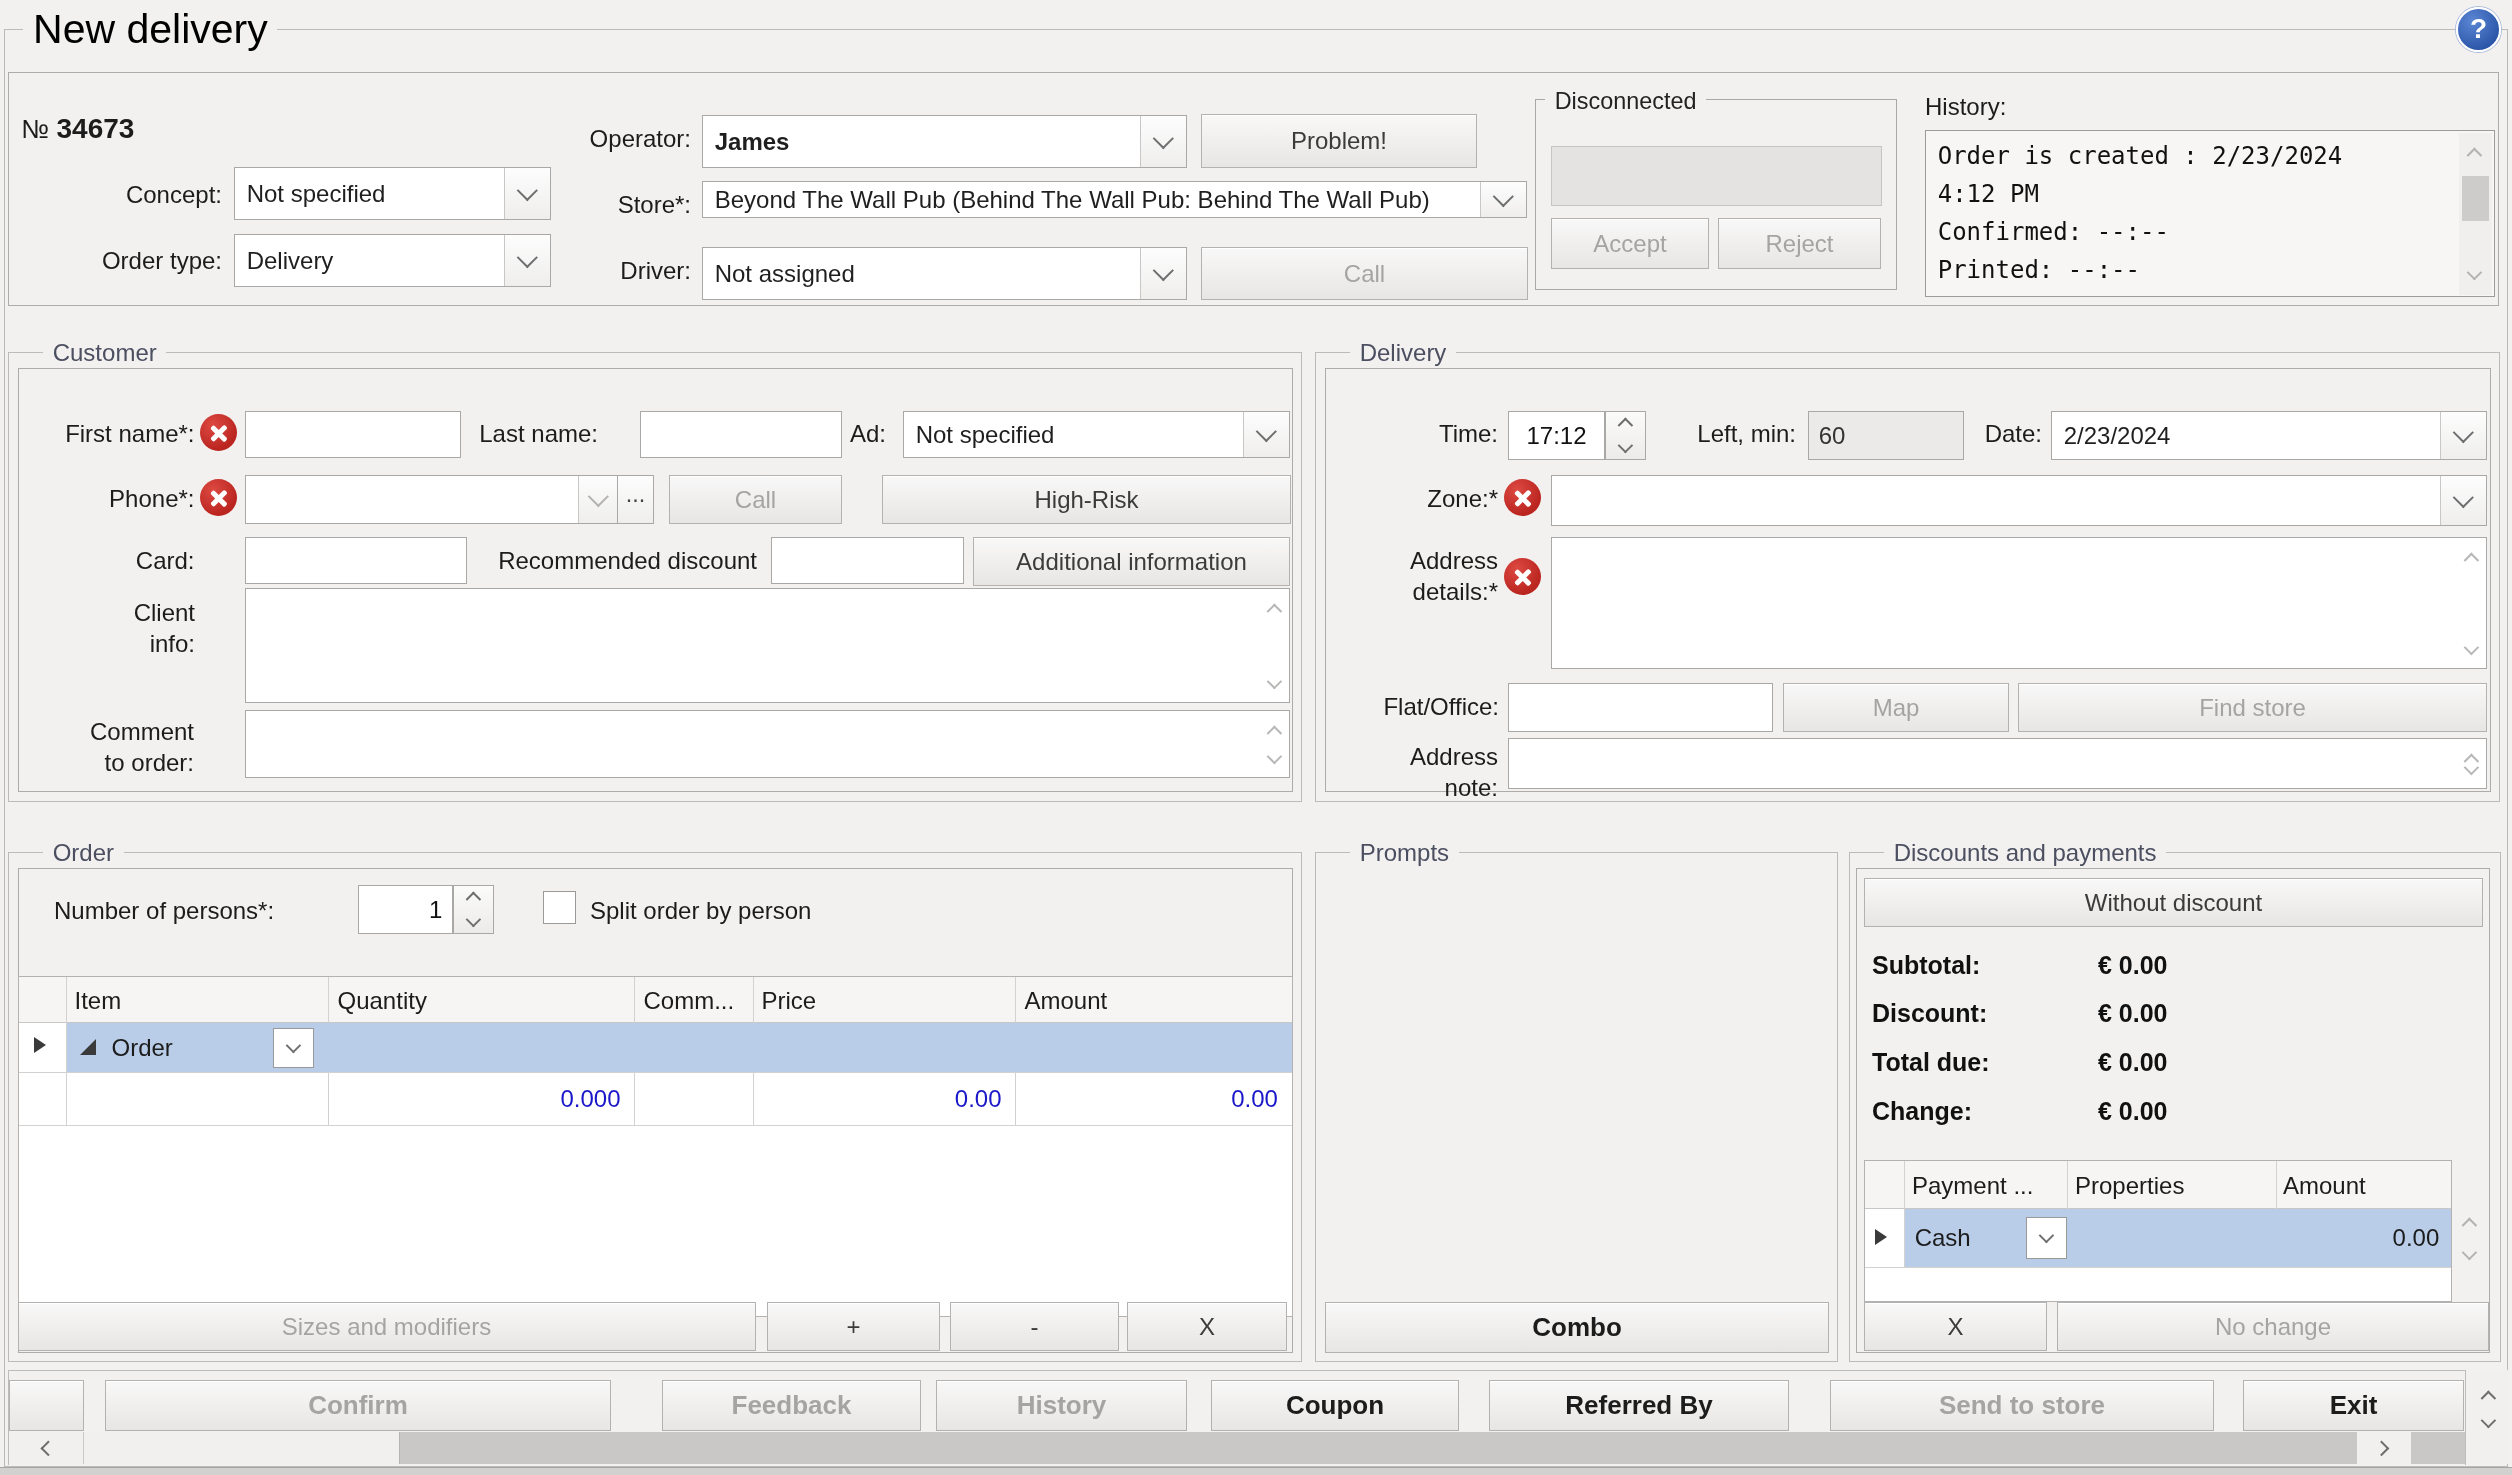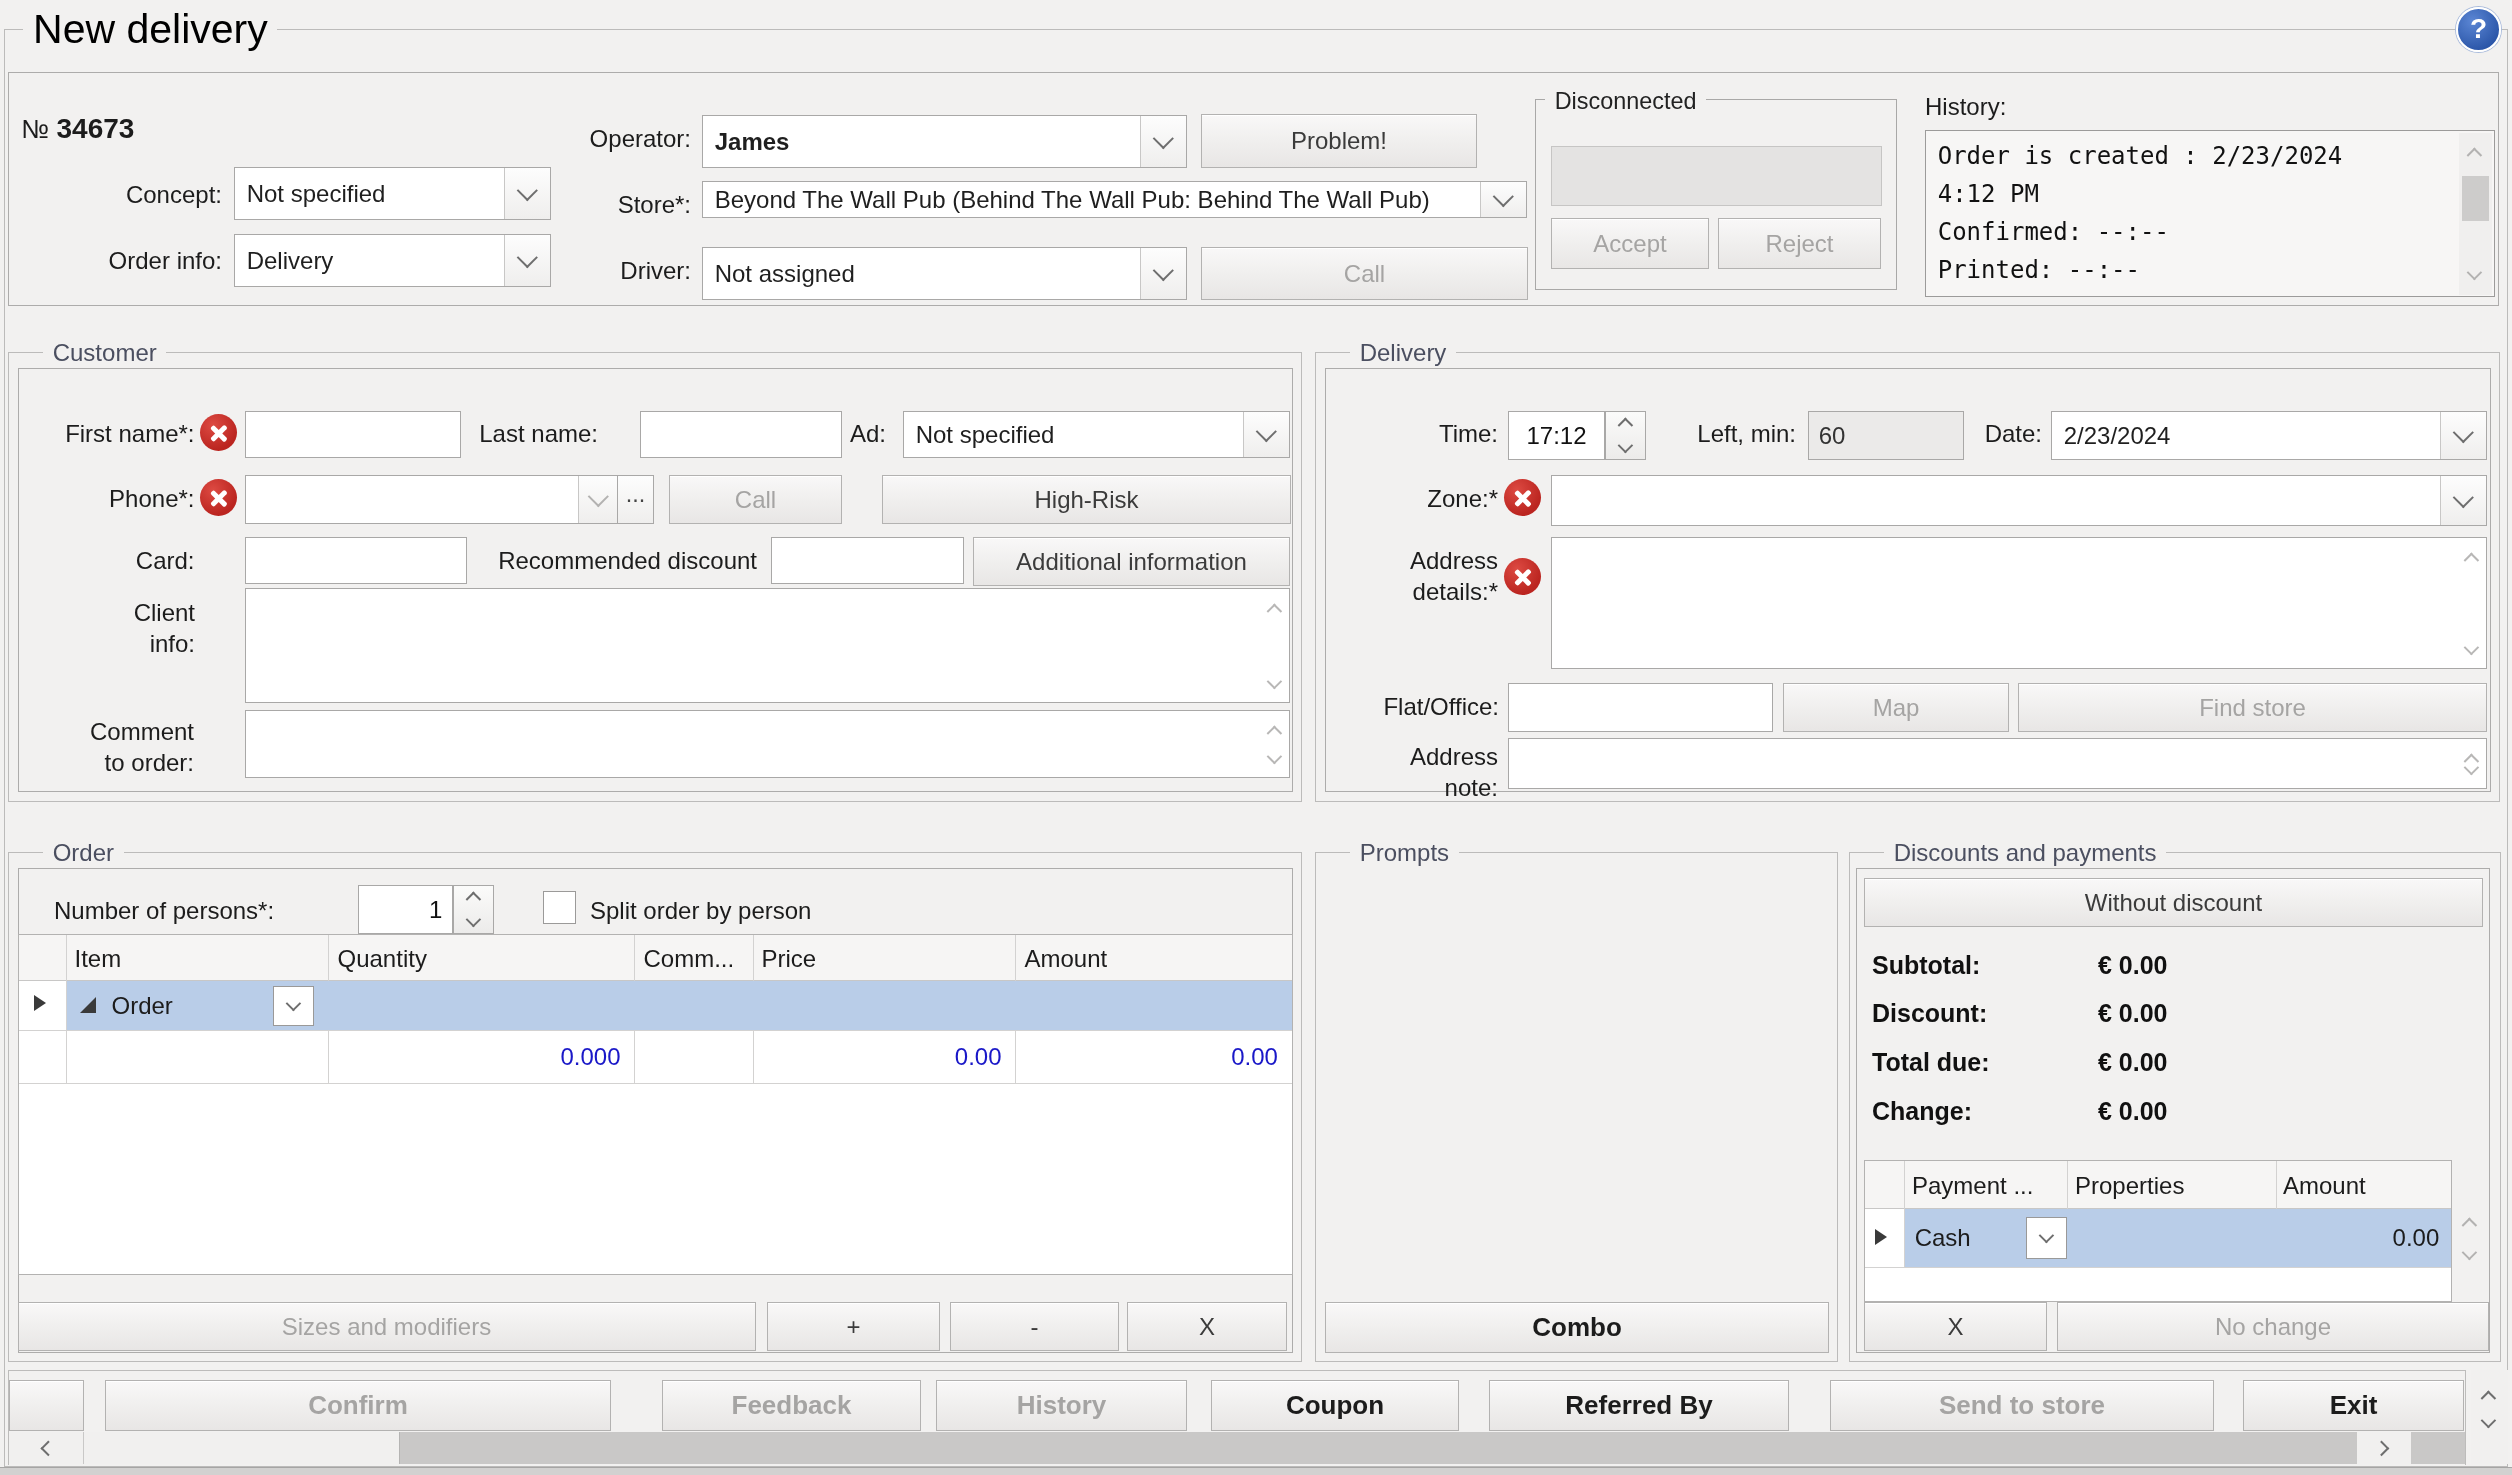--- a/index.html
+++ b/index.html
@@ -83,21 +83,21 @@
   </div>
 
   <div class="lbl r" style="left:39px;top:179px;width:183px;">Concept:</div>
   <div class="combo" style="left:234px;top:167px;width:317px;height:53px;">
     <span class="val">Not specified</span>
     <span class="dd">
         <span class="cv"></span>
       </span>
   </div>
 
-  <div class="lbl r" style="left:39px;top:245px;width:183px;">Order info:</div>
+  <div class="lbl r" style="left:39px;top:245px;width:183px;">Order type:</div>
   <div class="combo" style="left:234px;top:234px;width:317px;height:53px;">
     <span class="val">Delivery</span>
     <span class="dd">
         <span class="cv"></span>
       </span>
   </div>
 
   <div class="lbl r" style="left:504px;top:123px;width:187px;">Operator:</div>
   <div class="combo" style="left:702px;top:115px;width:485px;height:53px;">
     <span class="val" style="font-weight:bold;">James</span>
@@ -253,21 +253,21 @@
     <div>
         <span class="cv sm up" style="margin-top:3.9px;"></span>
       </div>
     <div>
         <span class="cv sm" style="margin-top:-3.9px;"></span>
       </div>
   </div>
   <div class="chk" style="left:543px;top:891px;width:33px;height:33px;"></div>
   <div class="lbl" style="left:590px;top:895px;">Split order by person</div>
 
-  <div class="abs" style="left:17.5px;top:934px;width:1275px;height:341px;background:#fff;border:1px solid #b3b2b1;box-sizing:border-box;">
+  <div class="abs" style="left:17.5px;top:976px;width:1275px;height:341px;background:#fff;border:1px solid #b3b2b1;box-sizing:border-box;">
     <div class="abs" style="left:0;top:0;width:1273px;height:45px;background:#f6f5f4;border-bottom:1px solid #c8c7c6;">
       <div class="lbl" style="left:56px;top:7.8px;">Item</div>
       <div class="lbl" style="left:319px;top:7.8px;">Quantity</div>
       <div class="lbl" style="left:625px;top:7.8px;">Comm...</div>
       <div class="lbl" style="left:743px;top:7.8px;">Price</div>
       <div class="lbl" style="left:1006px;top:7.8px;">Amount</div>
     </div>
     <div class="vline" style="left:47px;top:0;height:148px;"></div>
     <div class="vline" style="left:309px;top:0;height:148px;"></div>
     <div class="vline" style="left:615px;top:0;height:148px;"></div>

